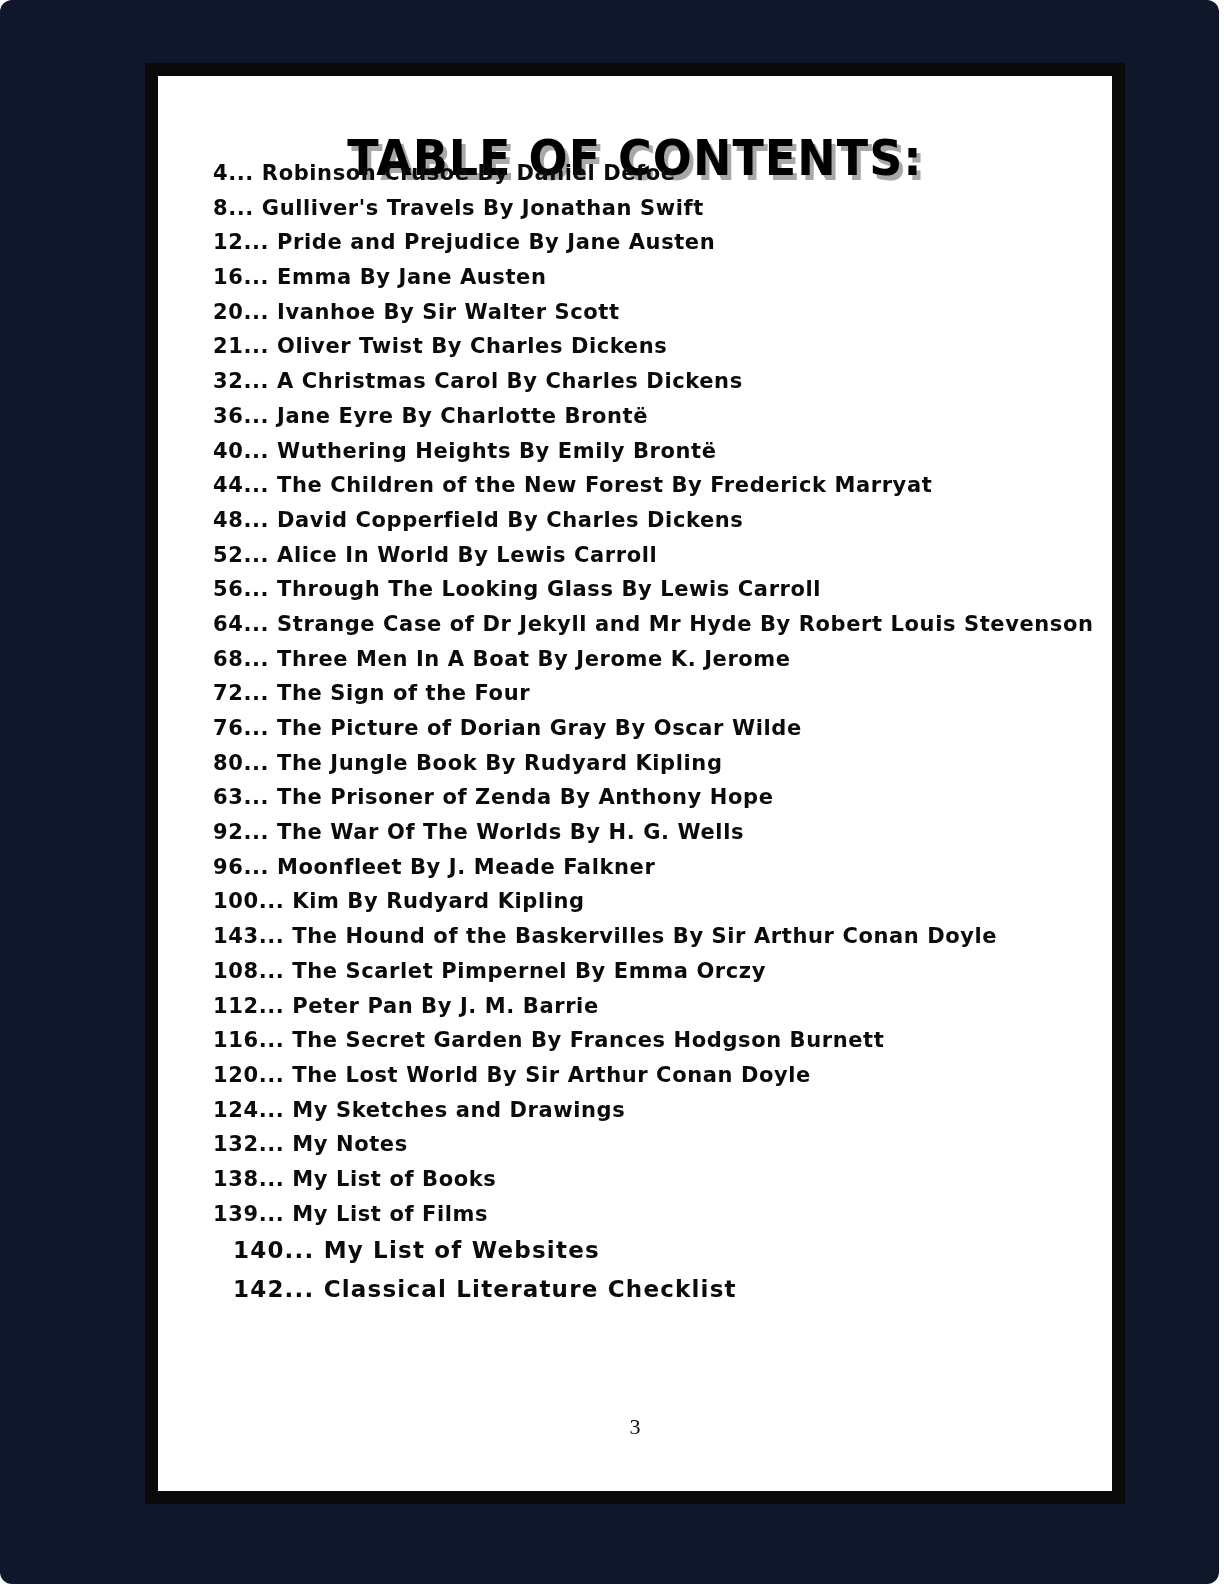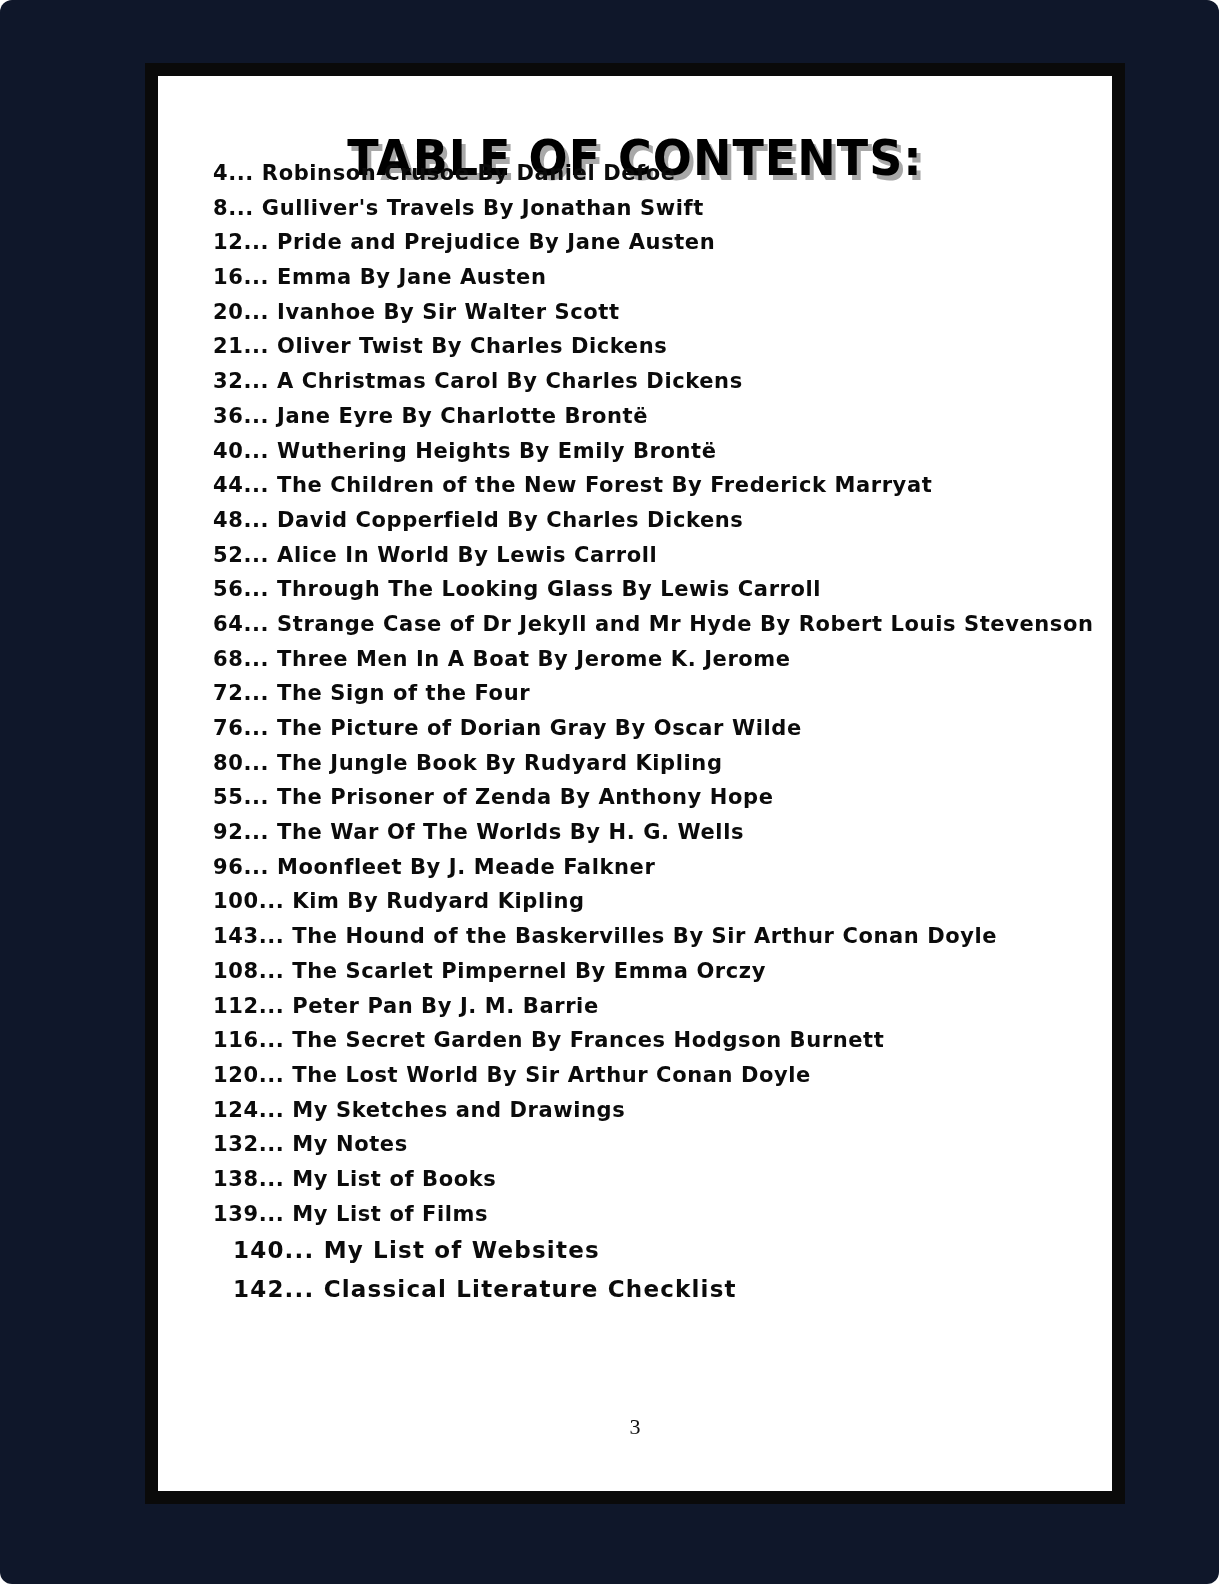--- a/index.html
+++ b/index.html
@@ -96,21 +96,21 @@
         <div class="toc-item">40... Wuthering Heights By Emily Brontë</div>
         <div class="toc-item">44... The Children of the New Forest By Frederick Marryat</div>
         <div class="toc-item">48... David Copperfield By Charles Dickens</div>
         <div class="toc-item">52... Alice In World By Lewis Carroll</div>
         <div class="toc-item">56... Through The Looking Glass By Lewis Carroll</div>
         <div class="toc-item">64... Strange Case of Dr Jekyll and Mr Hyde By Robert Louis Stevenson</div>
         <div class="toc-item">68... Three Men In A Boat By Jerome K. Jerome</div>
         <div class="toc-item">72... The Sign of the Four</div>
         <div class="toc-item">76... The Picture of Dorian Gray By Oscar Wilde</div>
         <div class="toc-item">80... The Jungle Book By Rudyard Kipling</div>
-        <div class="toc-item">55... The Prisoner of Zenda By Anthony Hope</div>
+        <div class="toc-item">63... The Prisoner of Zenda By Anthony Hope</div>
         <div class="toc-item">92... The War Of The Worlds By H. G. Wells</div>
         <div class="toc-item">96... Moonfleet By J. Meade Falkner</div>
         <div class="toc-item">100... Kim By Rudyard Kipling</div>
         <div class="toc-item">143... The Hound of the Baskervilles By Sir Arthur Conan Doyle</div>
         <div class="toc-item">108... The Scarlet Pimpernel By Emma Orczy</div>
         <div class="toc-item">112... Peter Pan By J. M. Barrie</div>
         <div class="toc-item">116... The Secret Garden By Frances Hodgson Burnett</div>
         <div class="toc-item">120... The Lost World By Sir Arthur Conan Doyle</div>
         <div class="toc-item">124... My Sketches and Drawings</div>
         <div class="toc-item">132... My Notes</div>

